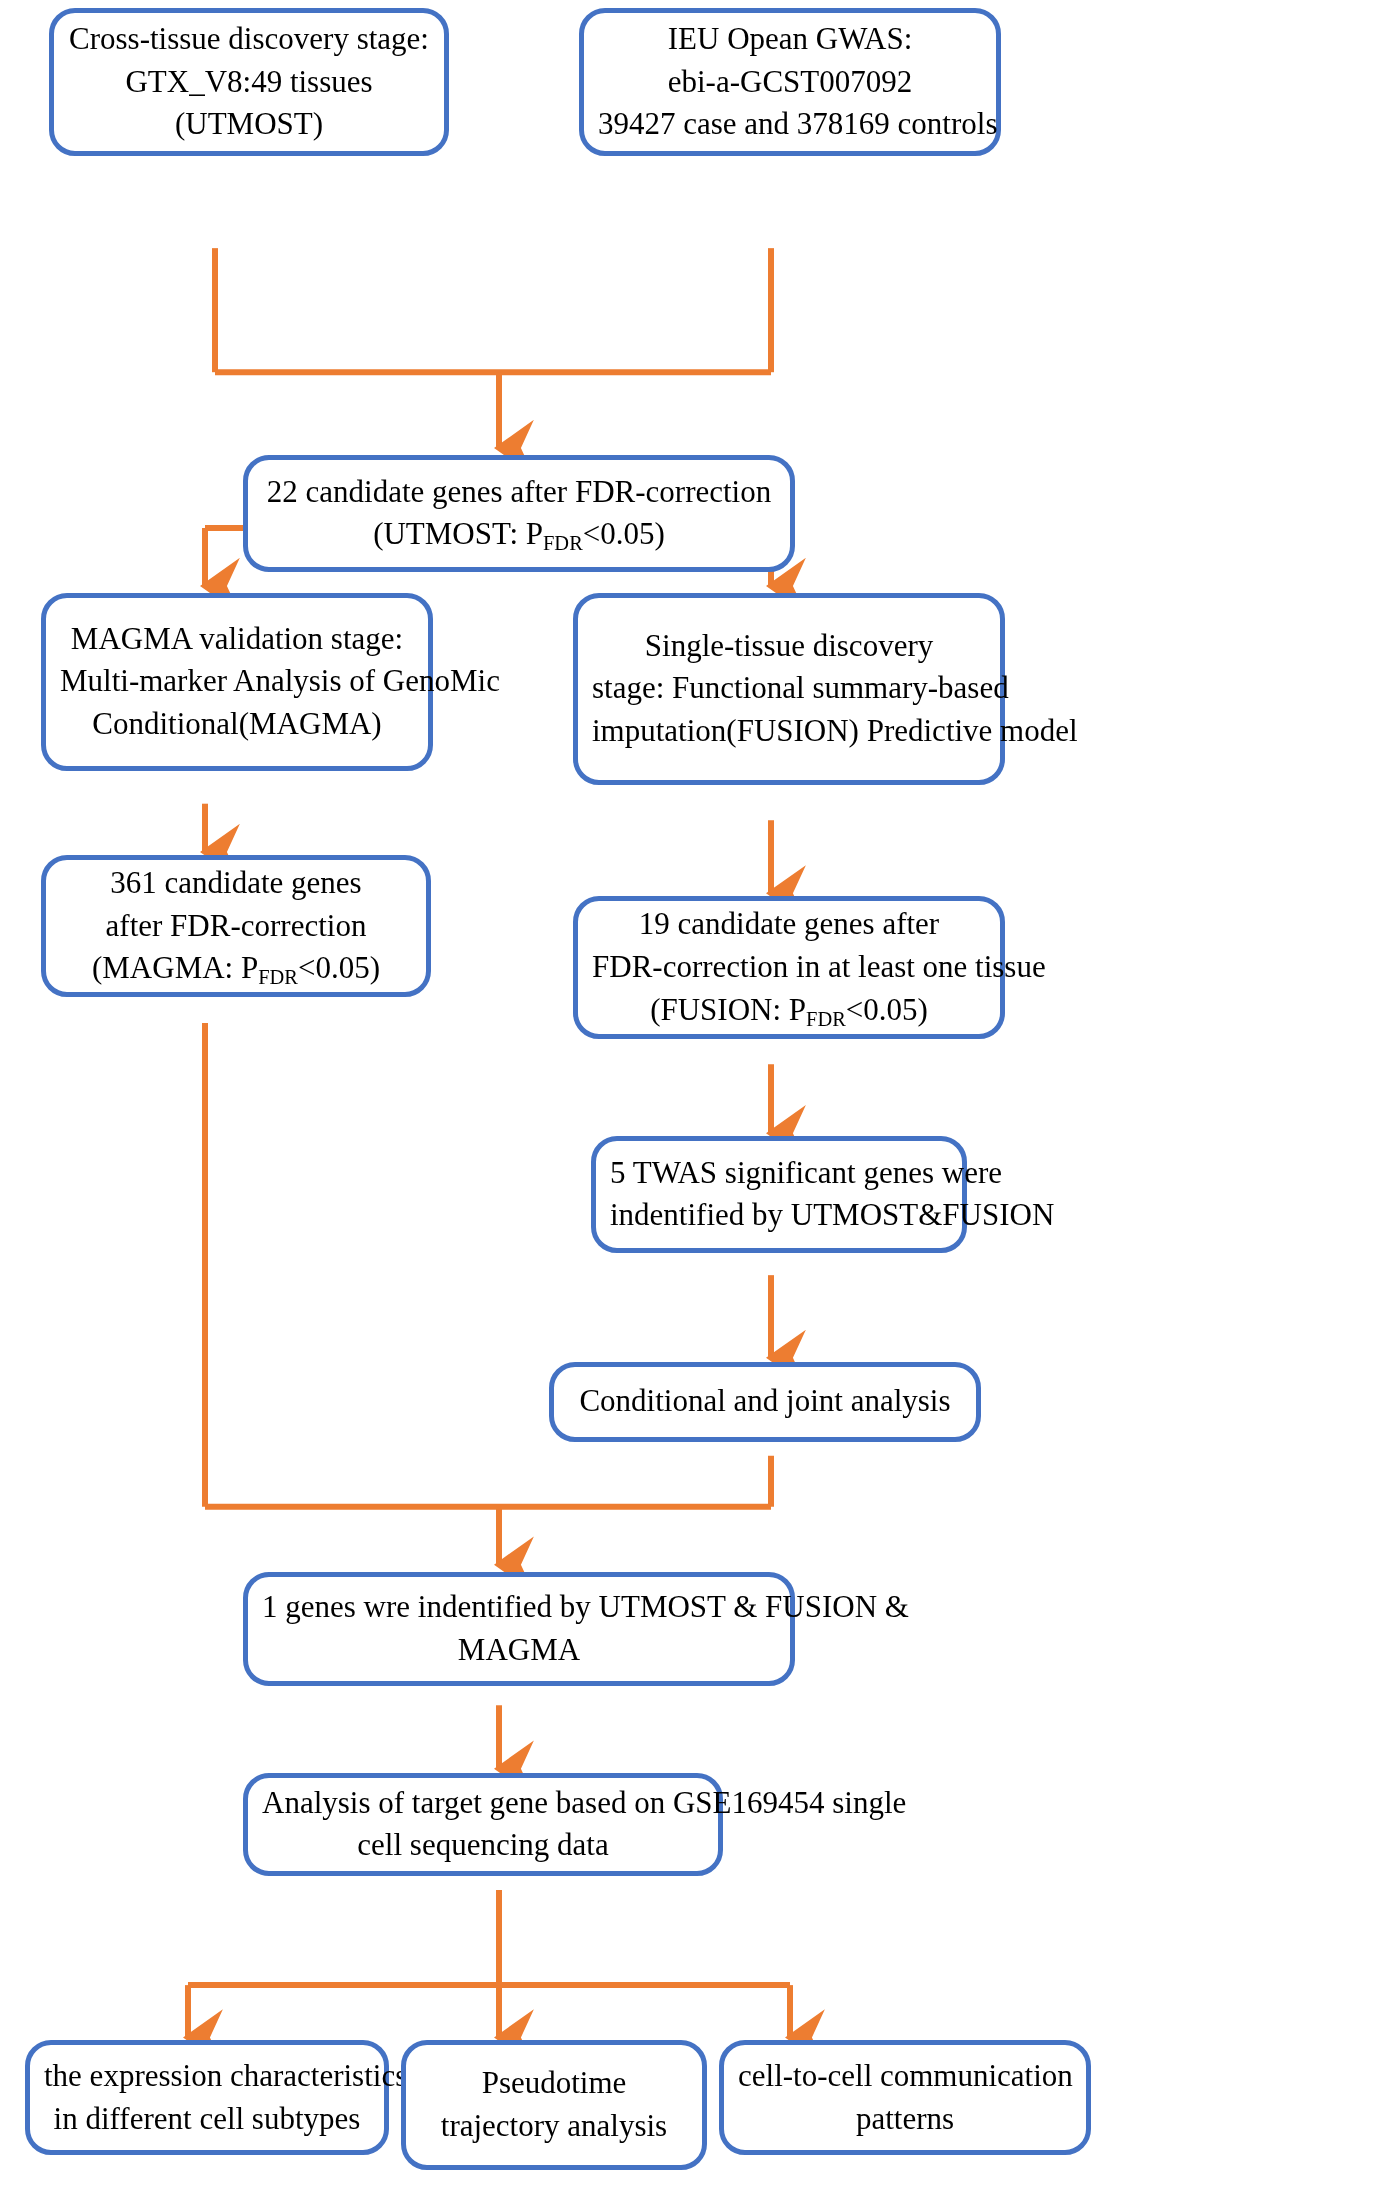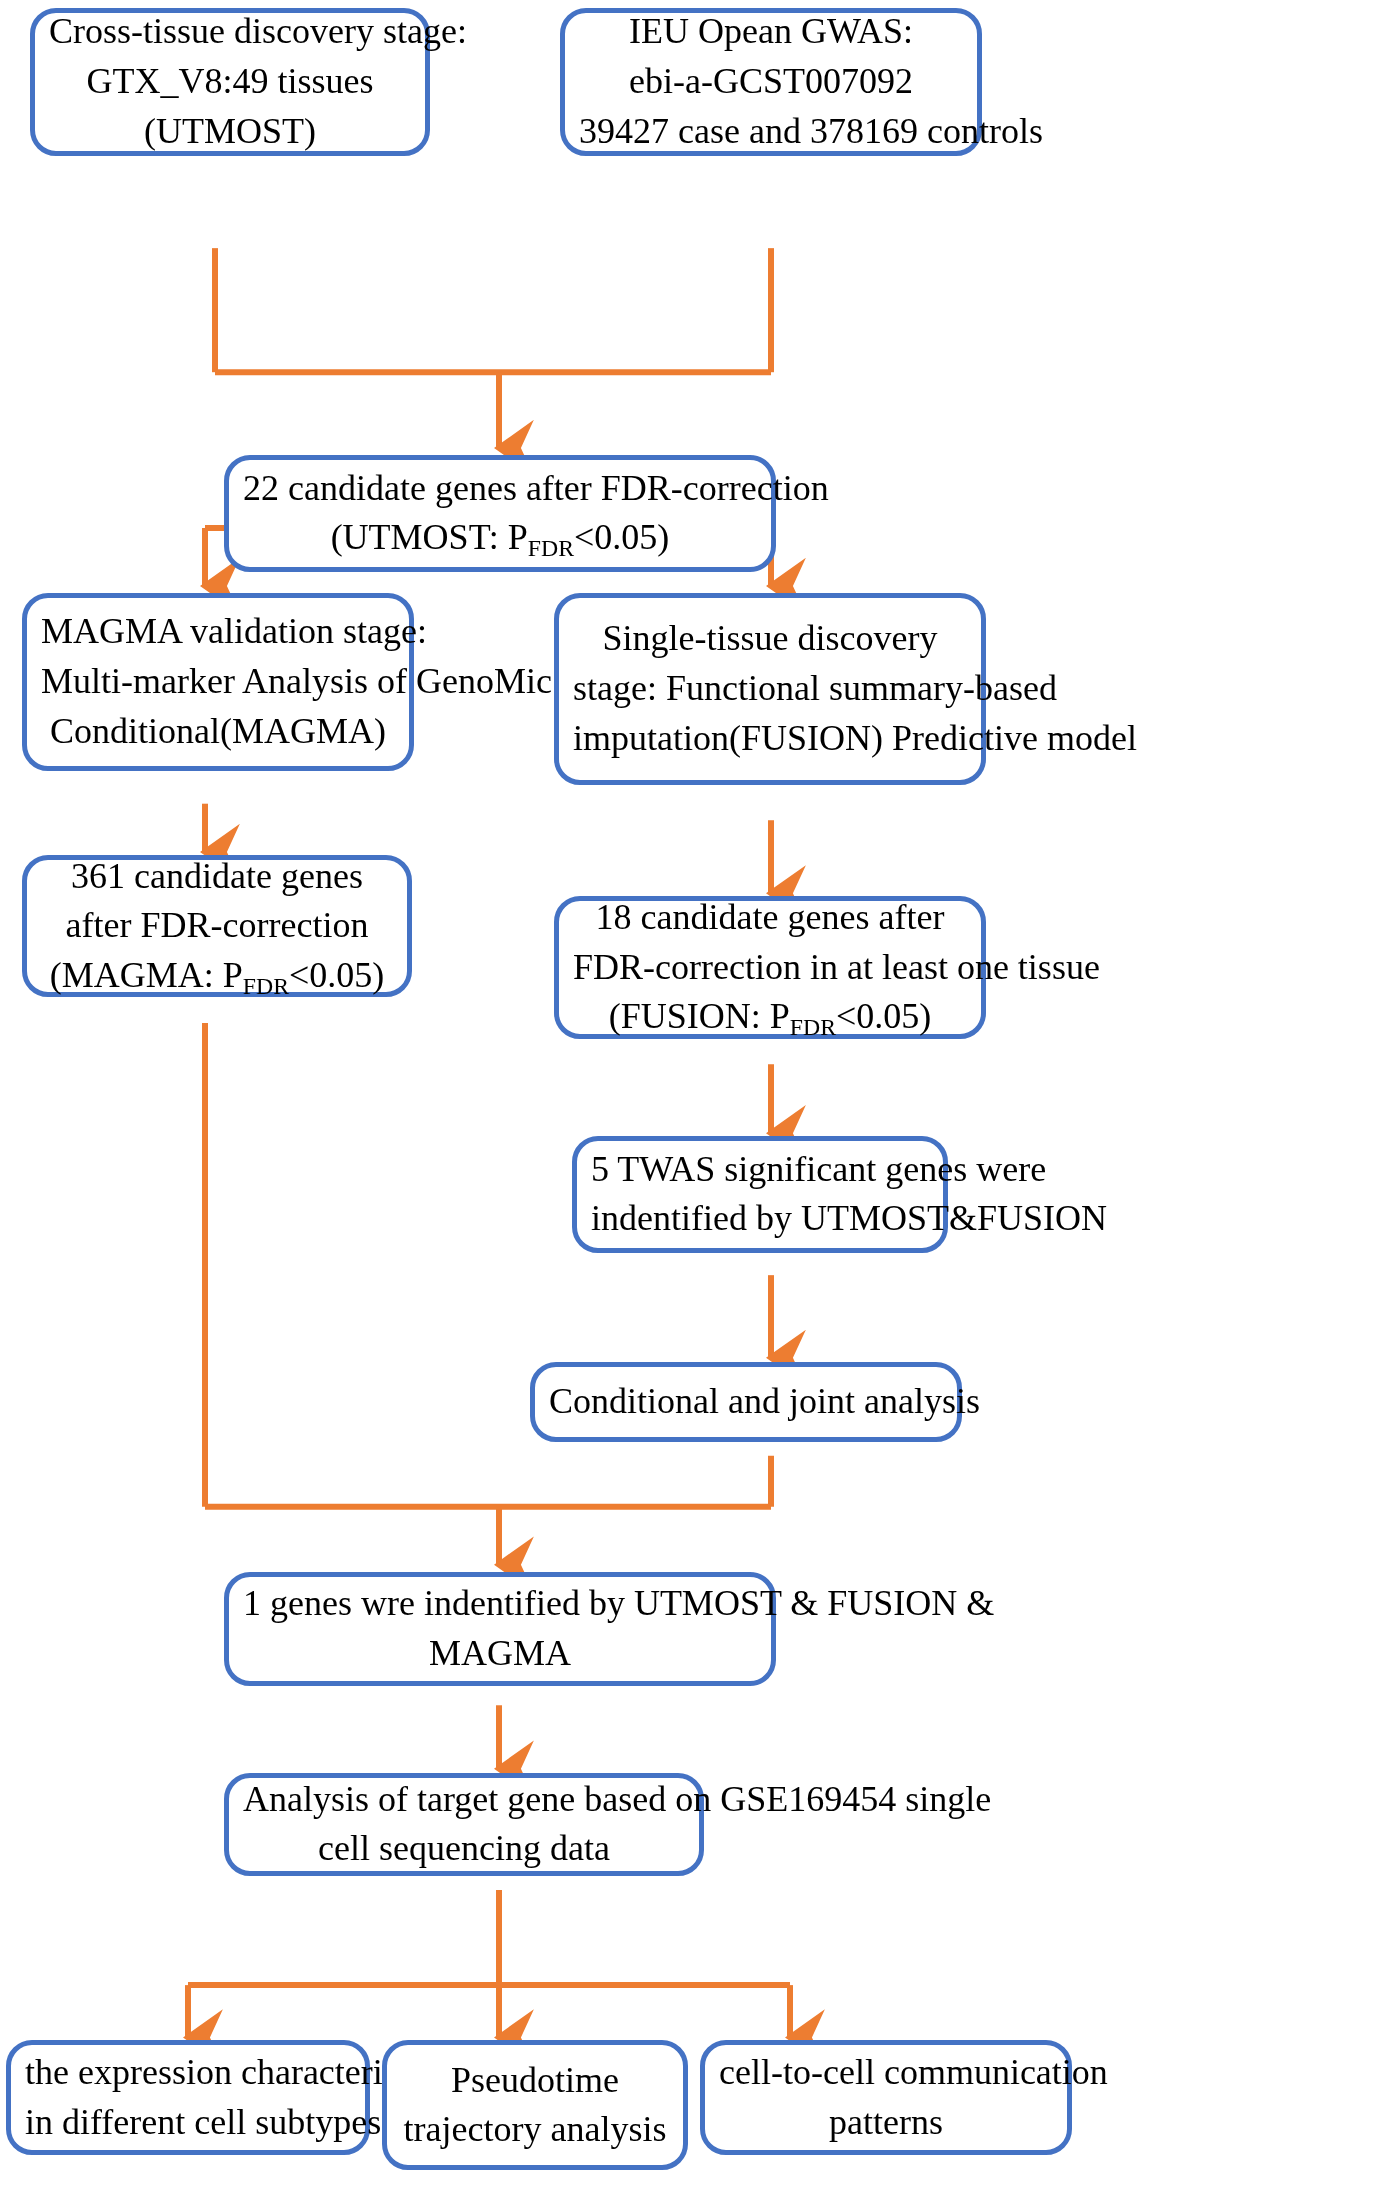--- a/index.html
+++ b/index.html
@@ -28,23 +28,24 @@
     box-sizing: border-box;
     border: 5px solid #4472C4;
     border-radius: 26px;
     background: #ffffff;
     display: flex;
     align-items: center;
     justify-content: center;
     text-align: center;
     color: #000000;
     line-height: 1.38;
-    font-size: 36px;
+    font-size: 31px;
     padding: 6px 14px;
     z-index: 2;
+    margin-left: 19px;
   }
   .node .txt { width: 100%; }
   .node .ln { display: block; white-space: nowrap; }
   sub {
     font-size: 0.66em;
     vertical-align: baseline;
     position: relative;
     top: 0.28em;
   }
 </style>
@@ -139,21 +140,21 @@
   <div class="node" style="left: 22px; top: 854.7px; width: 390px; height: 142.782px;">
     <span class="txt">
       <span class="ln">361 candidate genes</span>
       <span class="ln">after FDR-correction</span>
       <span class="ln"><span>(MAGMA: P</span><sub>FDR</sub><span>&lt;0.05)</span></span>
     </span>
   </div>
 
   <div class="node" style="left: 554px; top: 896.057px; width: 432px; height: 142.782px;">
     <span class="txt">
-      <span class="ln">18 candidate genes after</span>
+      <span class="ln">19 candidate genes after</span>
       <span class="ln">FDR-correction in at least one tissue</span>
       <span class="ln"><span>(FUSION: P</span><sub>FDR</sub><span>&lt;0.05)</span></span>
     </span>
   </div>
 
   <div class="node" style="left: 572px; top: 1135.92px; width: 376px; height: 117.035px;">
     <span class="txt">
       <span class="ln">5 TWAS significant genes were</span>
       <span class="ln">indentified by UTMOST&amp;FUSION</span>
     </span>

